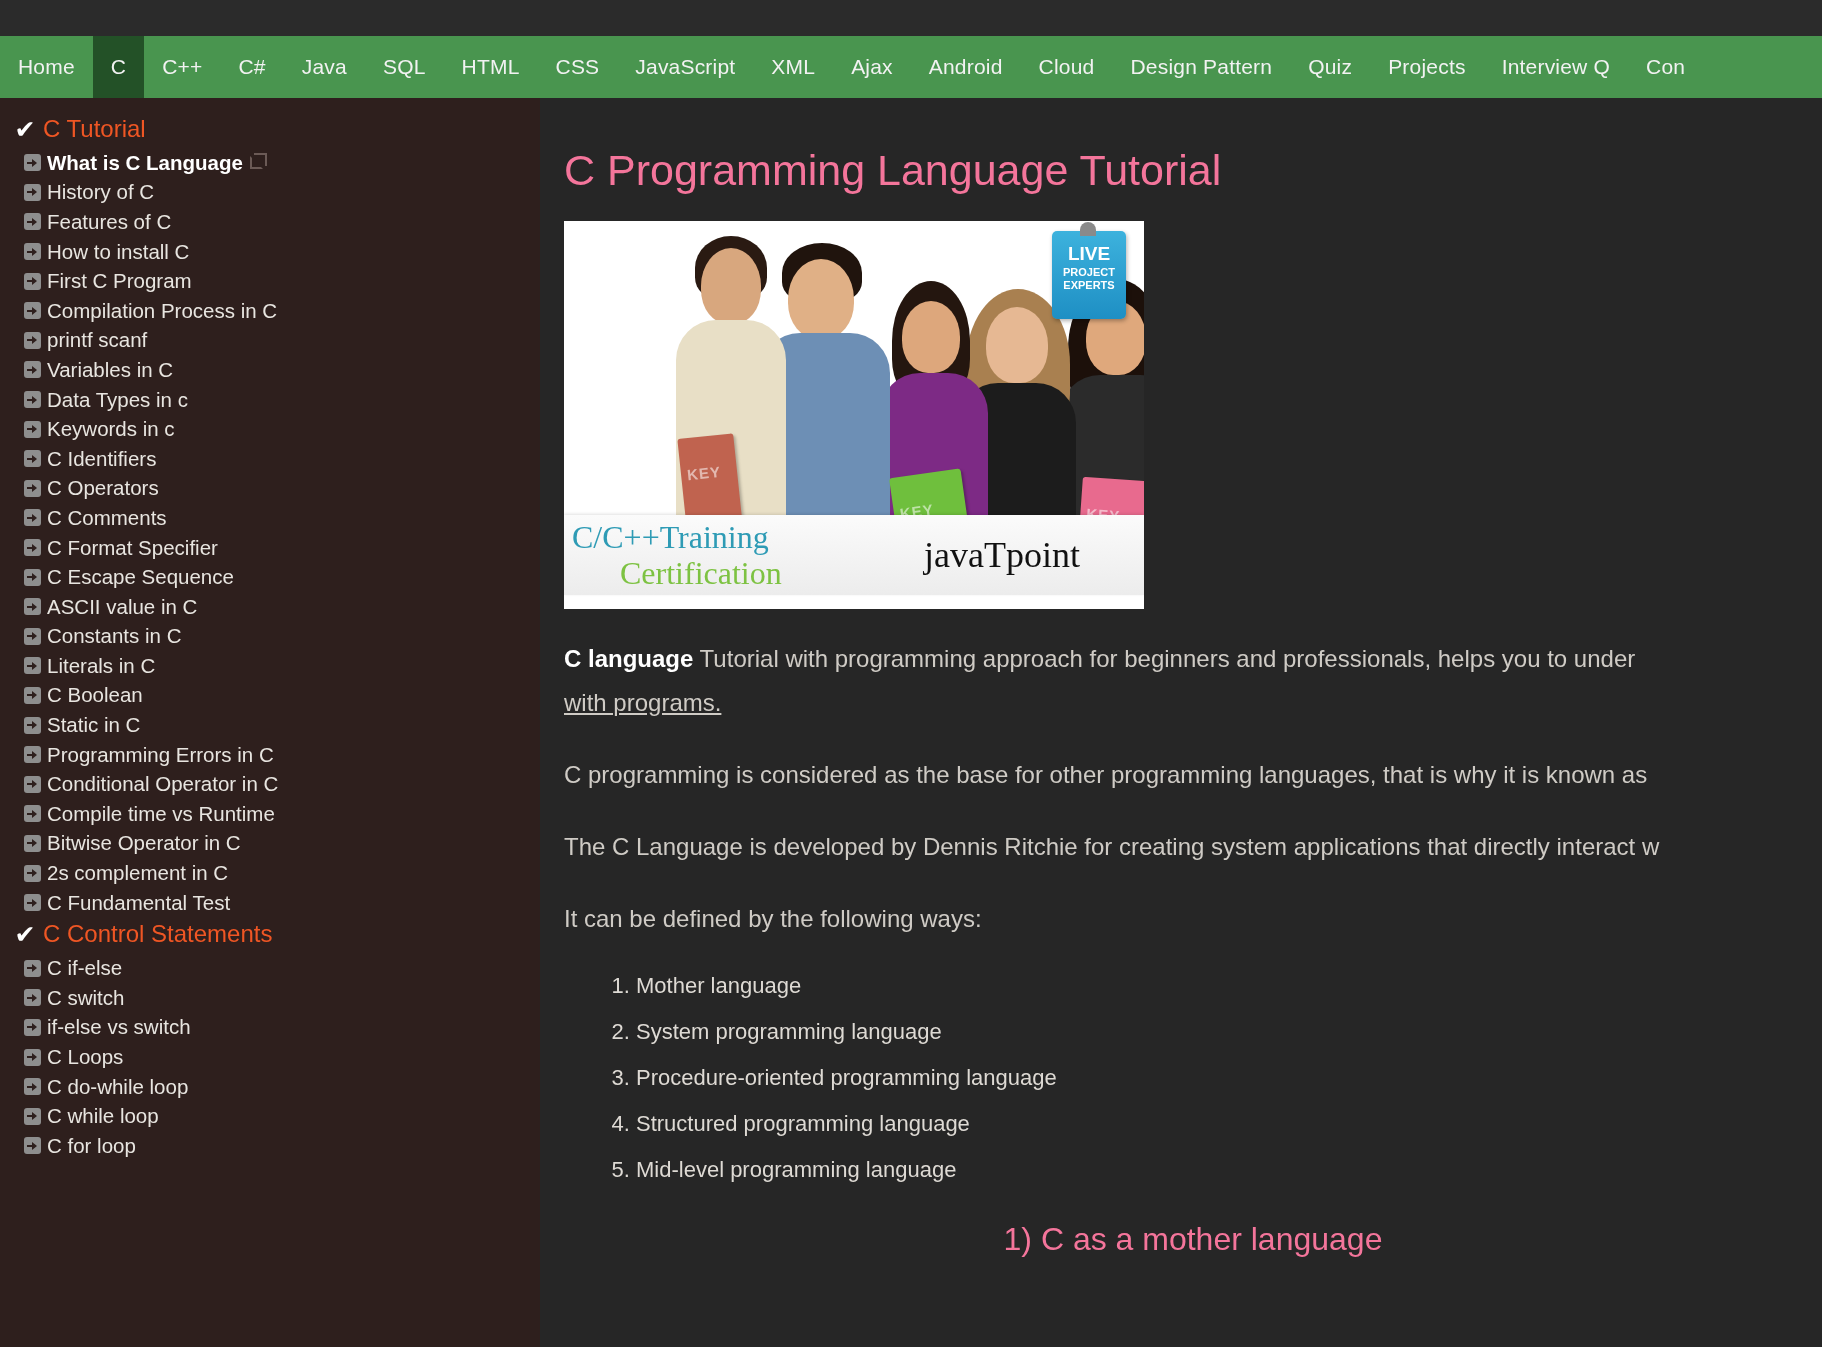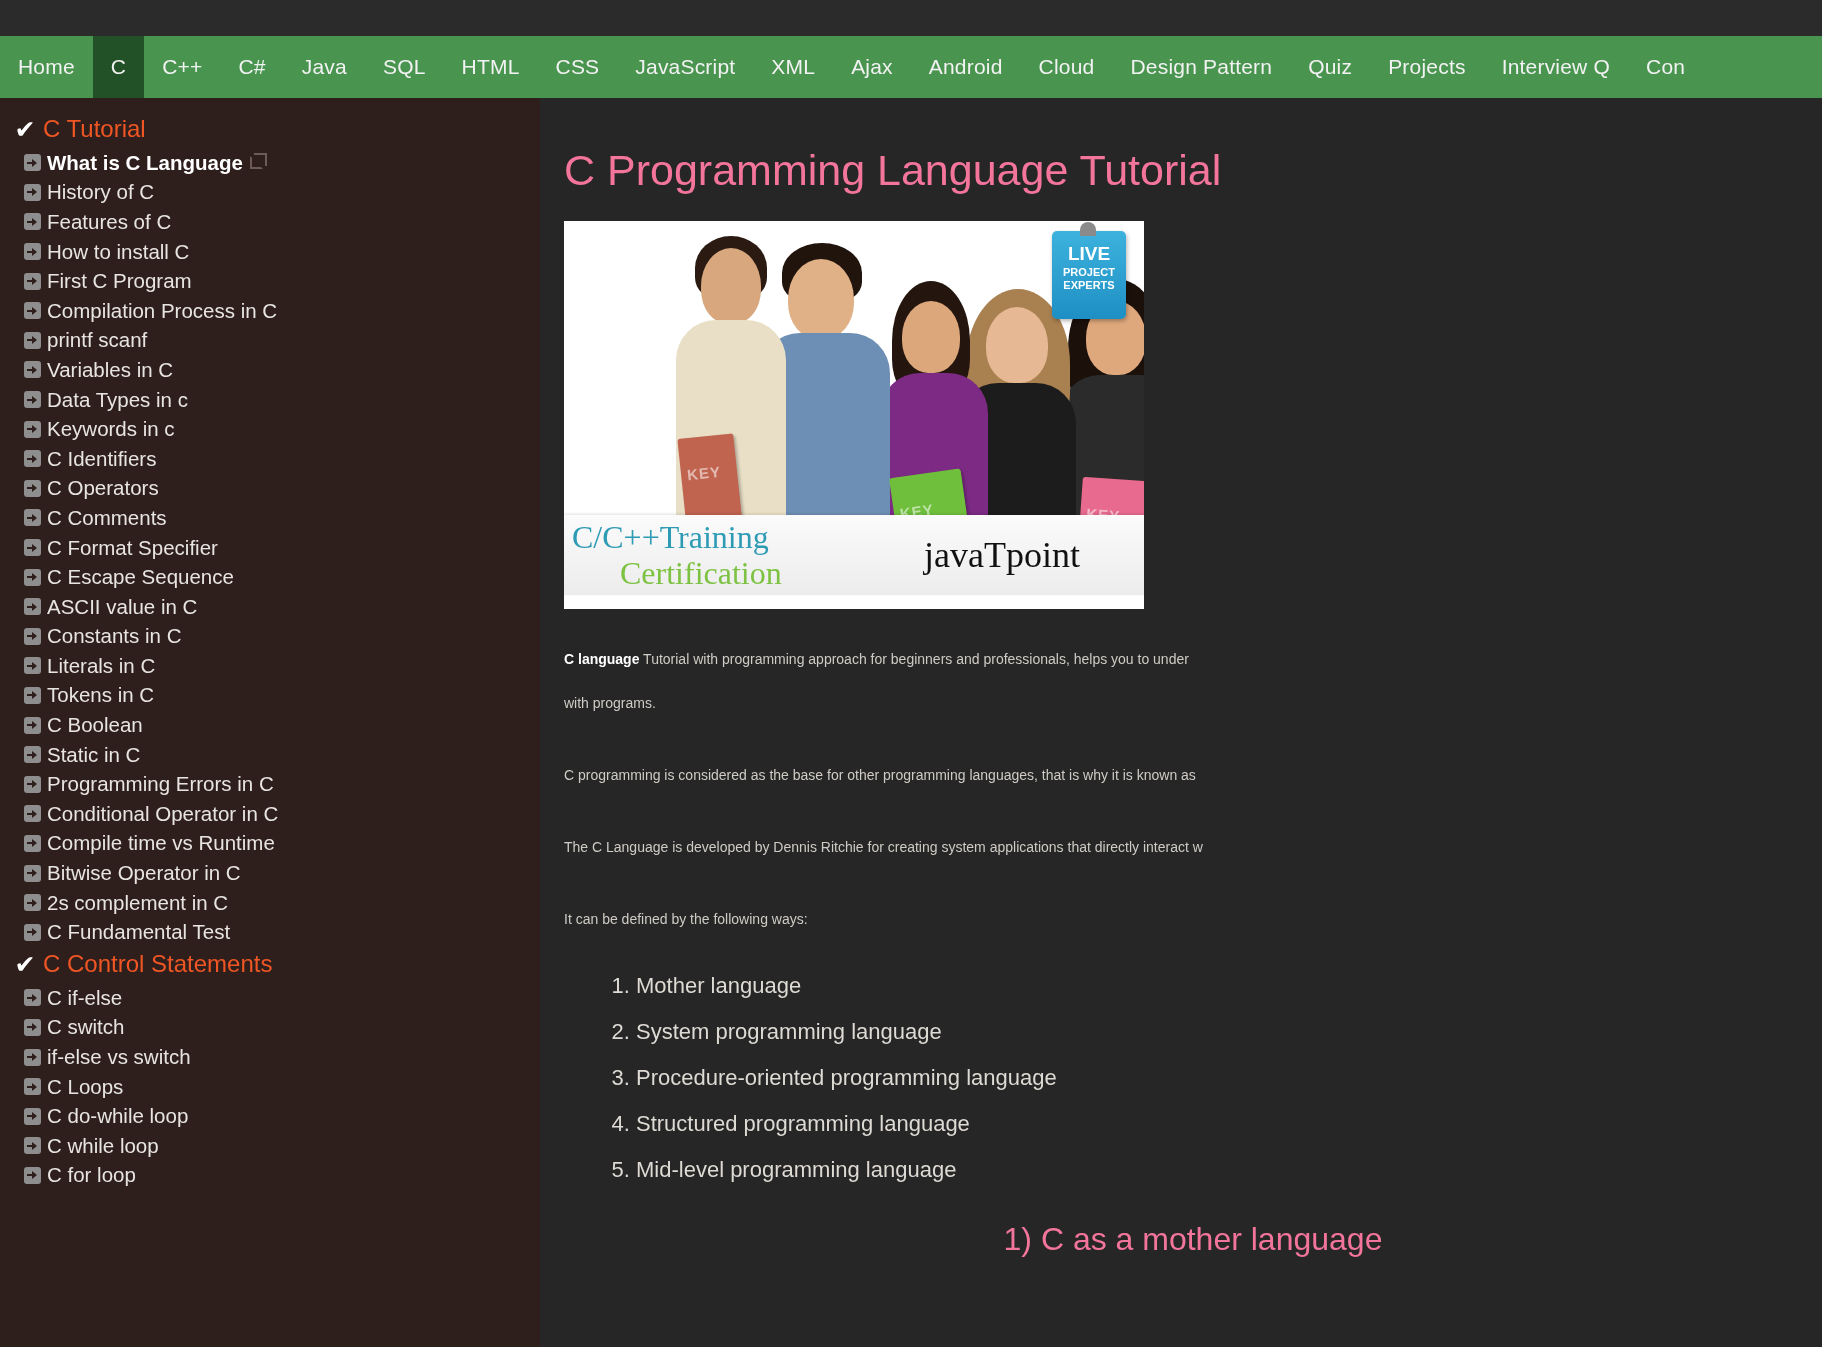--- a/index.html
+++ b/index.html
@@ -231,21 +231,21 @@
   #cap-right {
     font-family: "Liberation Serif", serif;
     font-size: 36px;
     color: #111111;
     padding-left: 10px;
   }
 
   
   .para {
     color: #cfcbc5;
-    font-size: 14px;
+    font-size: 24px;
     line-height: 44px;
     margin: 28px 0 0 0;
     white-space: nowrap;
   }
   .para b { color: #ffffff; }
   #numlist {
     margin: 22px 0 0 0;
     padding-left: 72px;
     color: #dedad4;
     font-size: 22px;
@@ -362,24 +362,20 @@
       <div class="side-link">
         <span class="arrow-box"></span>
         <span>Constants in C</span>
       </div>
       <div class="side-link">
         <span class="arrow-box"></span>
         <span>Literals in C</span>
       </div>
       <div class="side-link">
         <span class="arrow-box"></span>
-        <span>Tokens in C</span>
-      </div>
-      <div class="side-link">
-        <span class="arrow-box"></span>
         <span>C Boolean</span>
       </div>
       <div class="side-link">
         <span class="arrow-box"></span>
         <span>Static in C</span>
       </div>
       <div class="side-link">
         <span class="arrow-box"></span>
         <span>Programming Errors in C</span>
       </div>
@@ -488,21 +484,21 @@
         <div id="cap-left">
           <div id="cap-l1">C/C++Training</div>
           <div id="cap-l2">Certification</div>
         </div>
         <div id="cap-right">javaTpoint</div>
       </div>
     </div>
 
     <div id="paras">
         <p class="para"><b>C language</b><span> Tutorial with programming approach for beginners and professionals, helps you to under</span></p>
-        <p class="para" style="margin-top: 0px; line-height: 44px;"><span>with programs.</span></p>
+        <p class="para" style="margin-top: 0px; line-height: 44px; text-decoration: underline;"><span>with programs.</span></p>
         <p class="para"><span>C programming is considered as the base for other programming languages, that is why it is known as</span></p>
         <p class="para"><span>The C Language is developed by Dennis Ritchie for creating system applications that directly interact w</span></p>
         <p class="para"><span>It can be defined by the following ways:</span></p>
       </div>
 
     <ol id="numlist">
         <li>Mother language</li>
         <li>System programming language</li>
         <li>Procedure-oriented programming language</li>
         <li>Structured programming language</li>

